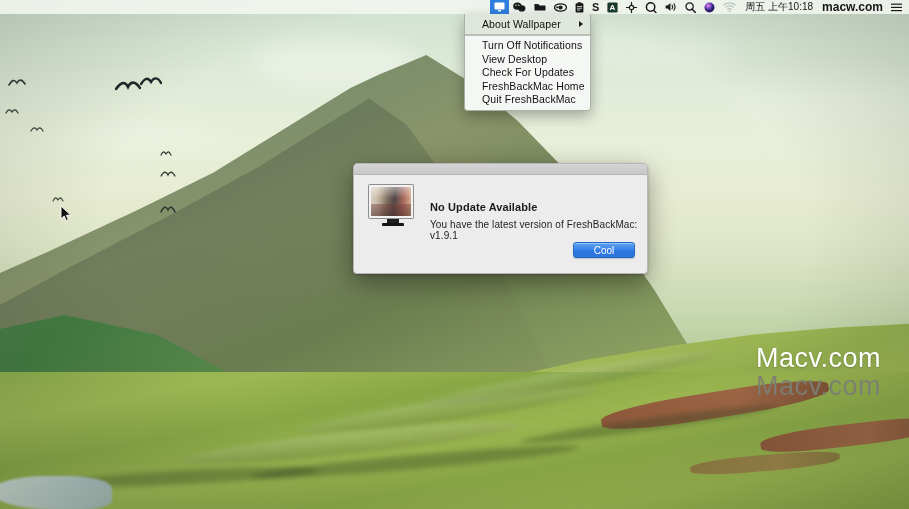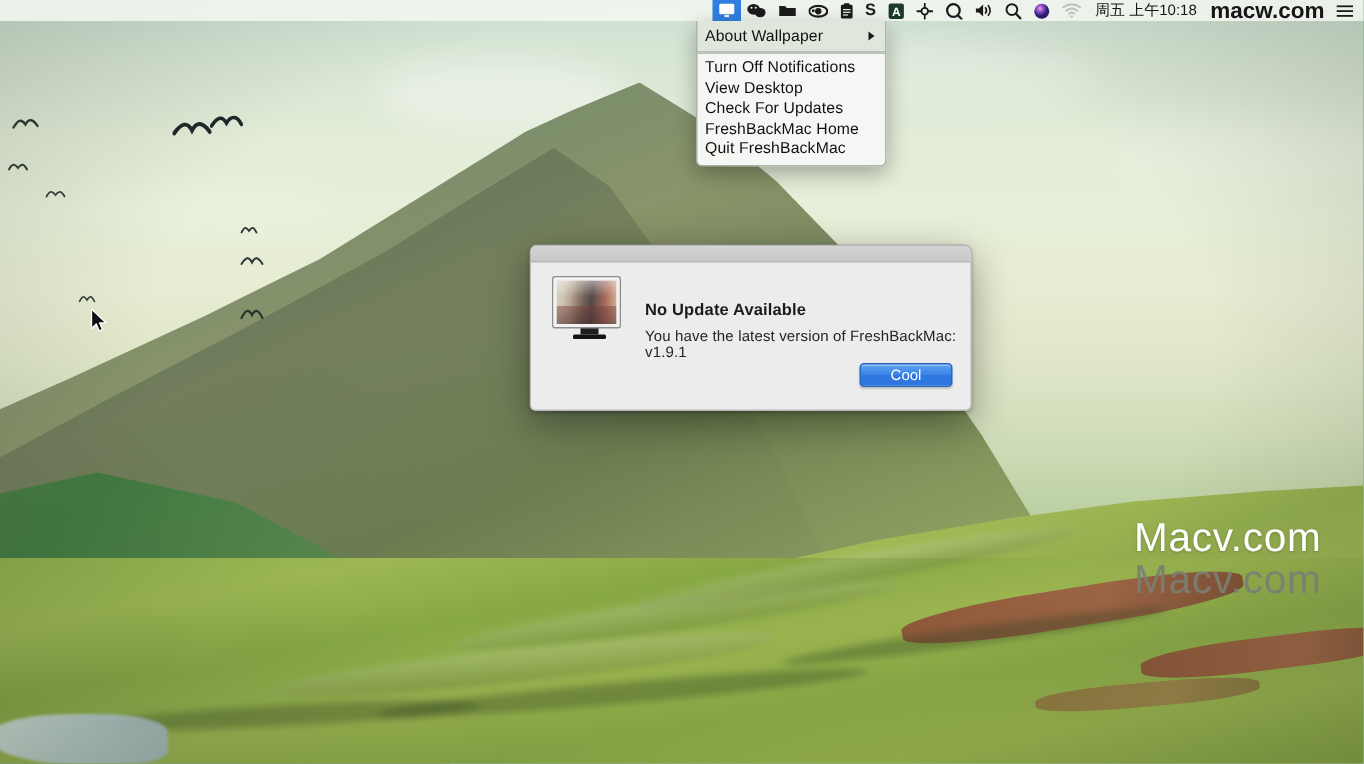--- a/index.html
+++ b/index.html
@@ -145,21 +145,21 @@
   }
   .mb-item.active {
     background:#2f7fe0;
   }
   .mb-item.active svg path, .mb-item.active svg rect { fill:#ffffff; }
   .mb-clock {
     font-size:10px; color:#161616; padding:0 5px; white-space:nowrap;
     font-family:"Liberation Sans", sans-serif;
   }
   .mb-text {
-    font-size:15px; color:#161616; padding:0 4px; white-space:nowrap;
+    font-size:12px; color:#161616; padding:0 4px; white-space:nowrap;
     font-weight:bold;
   }
 
   
   #appmenu {
     position:absolute; left:464px; top:14px; width:127px;
     z-index:50;
     border:1px solid rgba(120,130,120,0.55);
     border-top:none;
     border-radius:0 0 4px 4px;
@@ -168,21 +168,21 @@
     font-size:10.5px;
     background:rgba(229,235,226,0.93);
     backdrop-filter:blur(10px);
   }
   #appmenu .sec-top { background:rgba(221,229,218,0.80); padding:3px 0 3px 0; }
   #appmenu .sec-mid { background:rgba(225,232,222,0.86); padding:2px 0 3px 0; }
   #appmenu .sec-bot { background:rgba(246,248,245,0.93); padding:3px 0 4px 0; }
   .menu-sep { height:1px; background:rgba(150,158,148,0.55); margin:0; }
   .menu-row {
     height:13.5px; display:flex; align-items:center;
-    padding:0 7px 0 5px; color:#111111; white-space:nowrap;
+    padding:0 7px 0 17px; color:#111111; white-space:nowrap;
     font-size:10.5px; letter-spacing:0.1px;
   }
   .menu-row .lbl { flex:1; }
   .menu-row .arrow {
     width:0; height:0; margin-left:6px;
     border-left:4px solid #1a1a1a;
     border-top:3.2px solid transparent;
     border-bottom:3.2px solid transparent;
   }
 

